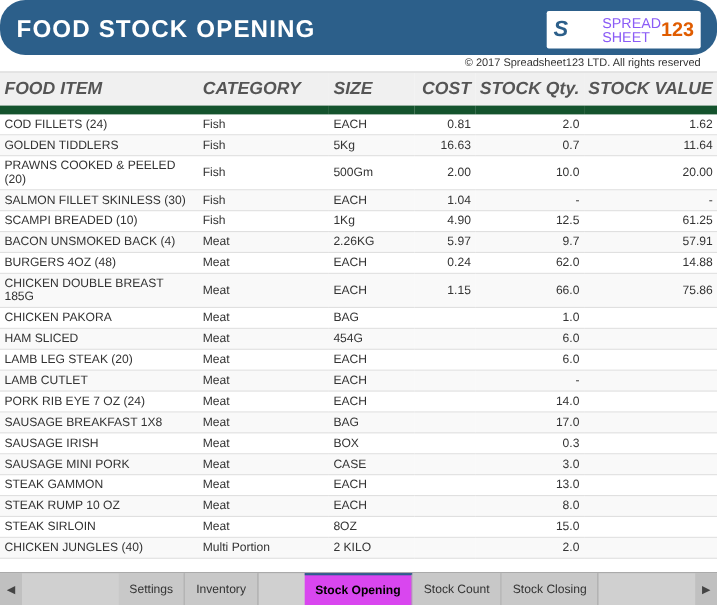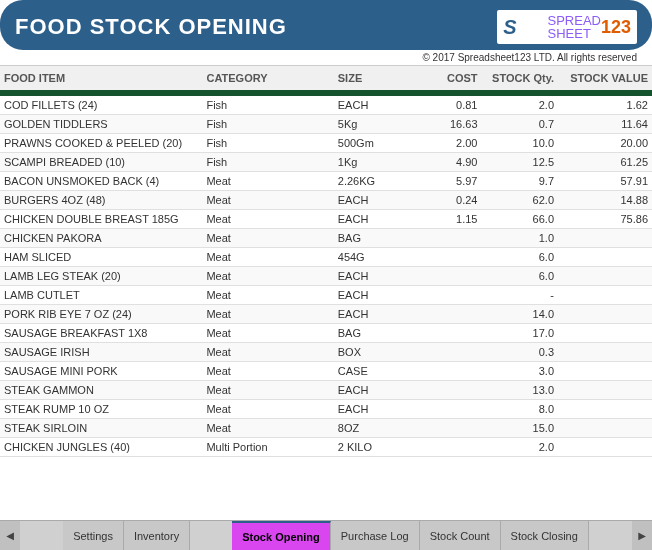--- a/index.html
+++ b/index.html
@@ -74,25 +74,26 @@
     table {
       width: 100%;
       border-collapse: collapse;
     }
     thead tr {
       background: #f0f0f0;
     }
     th {
       padding: 6px 4px;
       text-align: left;
-      font-size: 11px;
+      font-size: 16px;
       font-weight: bold;
       color: #555;
-      border-bottom: 6px solid #14532d;
+      border-bottom: 8px solid #14532d;
       white-space: nowrap;
+      font-style: italic;
     }
     th.right, td.right {
       text-align: right;
     }
     td {
       padding: 3px 4px;
       font-size: 11px;
       color: #333;
       border-bottom: 1px solid #e0e0e0;
     }
@@ -194,20 +195,28 @@
     </tr>
         <tr>
       <td class="col-food">PRAWNS COOKED &amp; PEELED (20)</td>
       <td class="col-category">Fish</td>
       <td class="col-size">500Gm</td>
       <td class="col-cost right">2.00</td>
       <td class="col-stock right">10.0</td>
       <td class="col-value right">20.00</td>
     </tr>
         <tr>
+      <td class="col-food">SALMON FILLET SKINLESS (30)</td>
+      <td class="col-category">Fish</td>
+      <td class="col-size">EACH</td>
+      <td class="col-cost right">1.04</td>
+      <td class="col-stock right">-</td>
+      <td class="col-value right">-</td>
+    </tr>
+        <tr>
       <td class="col-food">SCAMPI BREADED (10)</td>
       <td class="col-category">Fish</td>
       <td class="col-size">1Kg</td>
       <td class="col-cost right">4.90</td>
       <td class="col-stock right">12.5</td>
       <td class="col-value right">61.25</td>
     </tr>
         <tr>
       <td class="col-food">BACON UNSMOKED BACK (4)</td>
       <td class="col-category">Meat</td>
@@ -331,18 +340,17 @@
       </tbody>
   </table>
 </div>
 
 <div class="tabbar">
   <button class="tab-arrow">◀</button>
   <div id="tabs-container" style="display:flex;flex:1;overflow:hidden;justify-content:center;">
       <div class="tab">Settings</div>
       <div class="tab">Inventory</div>
       <div class="tab active">Stock Opening</div>
-      <div class="tab">Purchase Log</div>
       <div class="tab">Stock Count</div>
       <div class="tab">Stock Closing</div>
     </div>
   <button class="tab-arrow">▶</button>
 </div>
 
 </body></html>

